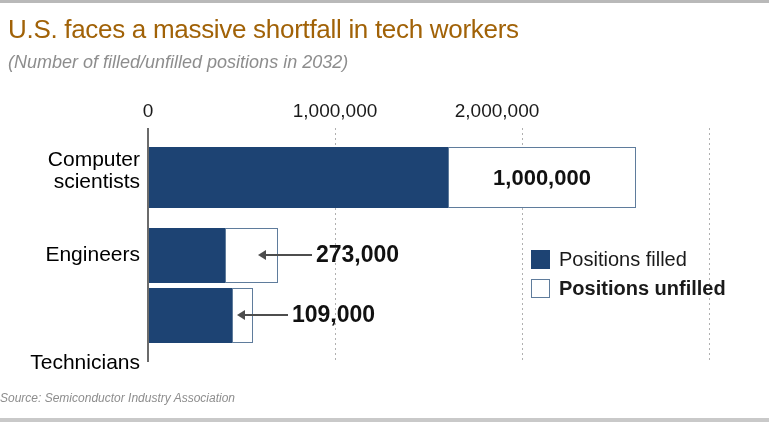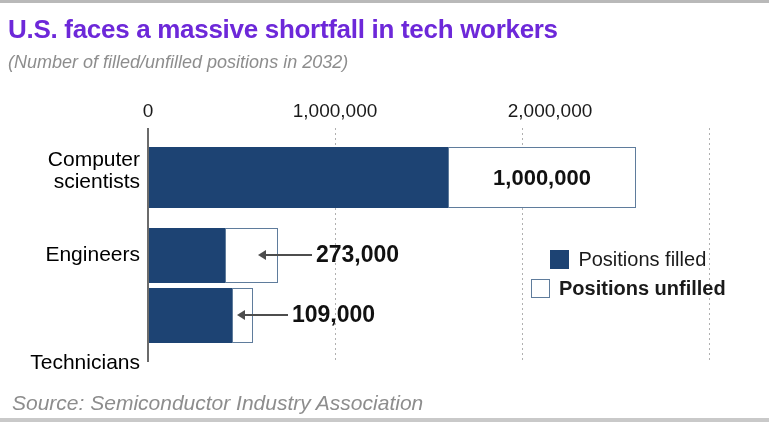--- a/index.html
+++ b/index.html
@@ -13,21 +13,21 @@
   .rule-top {
     position:absolute; left:0; top:0; width:769px; height:3px;
     background:#b9b9b9;
   }
   .rule-bottom {
     position:absolute; left:0; top:418px; width:769px; height:4px;
     background:#c9c9c9;
   }
   .title {
     position:absolute; left:8px; top:14px;
-    font-size:26px; font-weight:bold; color:#6d28d9;
+    font-size:26px; font-weight:normal; color:#a16207;
     letter-spacing:-0.3px; white-space:nowrap;
   }
   .subtitle {
     position:absolute; left:8px; top:52px;
     font-size:18px; font-style:italic; color:#8d8d8d;
     white-space:nowrap;
   }
   .plot { position:absolute; left:0; top:0; width:769px; height:424px; }
 
   .tick-label {
@@ -69,49 +69,49 @@
     position:absolute; height:2px; background:#4d4d4d;
   }
   .callout-arrow {
     position:absolute; width:0; height:0;
     border-top:5px solid transparent;
     border-bottom:5px solid transparent;
     border-right:8px solid #4d4d4d;
   }
 
   .legend { position:absolute; left:531px; top:248px; }
-  .legend-row { display:flex; align-items:center; margin-bottom:6px;justify-content:center; }
+  .legend-row { display:flex; align-items:center; margin-bottom:6px; }
   .legend-swatch-filled {
     width:19px; height:19px; background:#1d4373; margin-right:9px; flex:none;
   }
   .legend-swatch-unfilled {
     width:19px; height:19px; background:#ffffff;
     border:1px solid #5f7c9c; margin-right:9px; flex:none;
   }
   .legend-text { font-size:20px; color:#1a1a1a; white-space:nowrap; }
   .legend-text.bold { font-weight:bold; }
 
   .source {
-    position:absolute; left:12px; top:391px;
-    font-size:21px; font-style:italic; color:#8d8d8d; white-space:nowrap;
+    position:absolute; left:0; top:391px;
+    font-size:12px; font-style:italic; color:#8d8d8d; white-space:nowrap;
   }
 </style>
 </head>
 <body>
 
 <div class="rule-top"></div>
 
 <div class="title">U.S. faces a massive shortfall in tech workers</div>
 <div class="subtitle">(Number of filled/unfilled positions in 2032)</div>
 
 <div class="plot">
 
   <div class="tick-label" style="left:148px;">0</div>
   <div class="tick-label" style="left:335px;">1,000,000</div>
-  <div class="tick-label" style="left:550px;">2,000,000</div>
+  <div class="tick-label" style="left:497px;">2,000,000</div>
 
   <div class="gridline" style="left:335px;"></div>
   <div class="gridline" style="left:522px;"></div>
   <div class="gridline" style="left:709px;"></div>
 
   <div class="axis-line"></div>
 
   <div class="cat-wrap" style="top:148px;">
     <div class="cat-label" style="position:relative;">Computer</div>
     <div class="cat-label" style="position:relative;">scientists</div>

